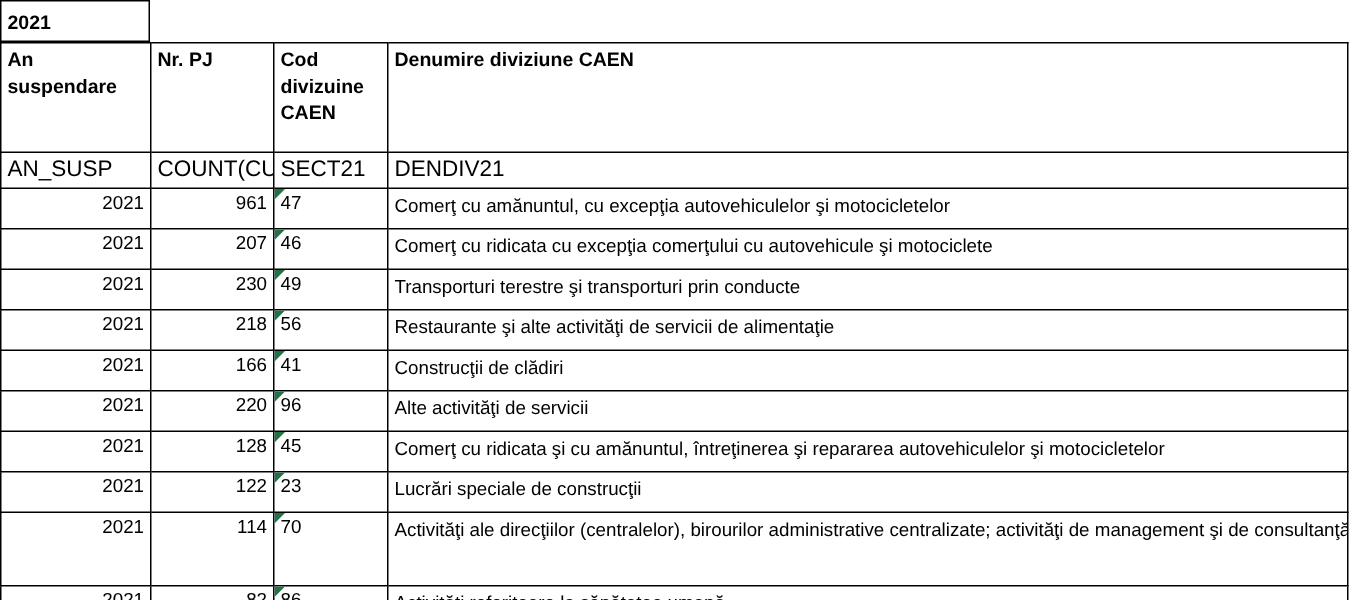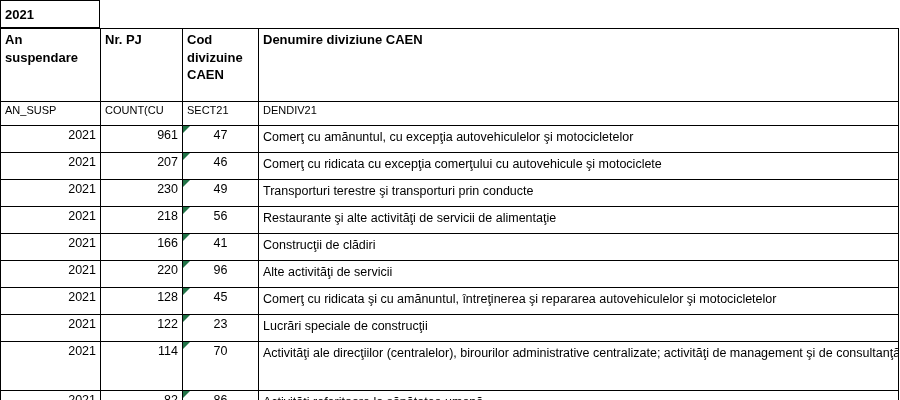--- a/index.html
+++ b/index.html
@@ -62,39 +62,39 @@
     font-weight: bold;
     text-align: left;
     vertical-align: top;
     height: 68px;
     font-size: 13px;
     white-space: normal;
     line-height: 1.35;
     margin-top: 30px;
   }
   tr.fieldnames-row td {
-    font-size: 11px;
+    font-size: 15px;
     height: 19px;
     white-space: nowrap;
     text-align: left;
   }
   tr.data-row td {
     height: 22px;
   }
   td.num {
     text-align: right;
     padding-right: 5px;
   }
   td.txt {
     text-align: left;
     white-space: normal;
     line-height: 1.45;
   }
   td.cod {
-    text-align: center;
+    text-align: left;
     padding-right: 5px;
     position: relative;
   }
   
   td.cod .marker {
     position: absolute;
     left: 0;
     top: 0;
     width: 0;
     height: 0;

